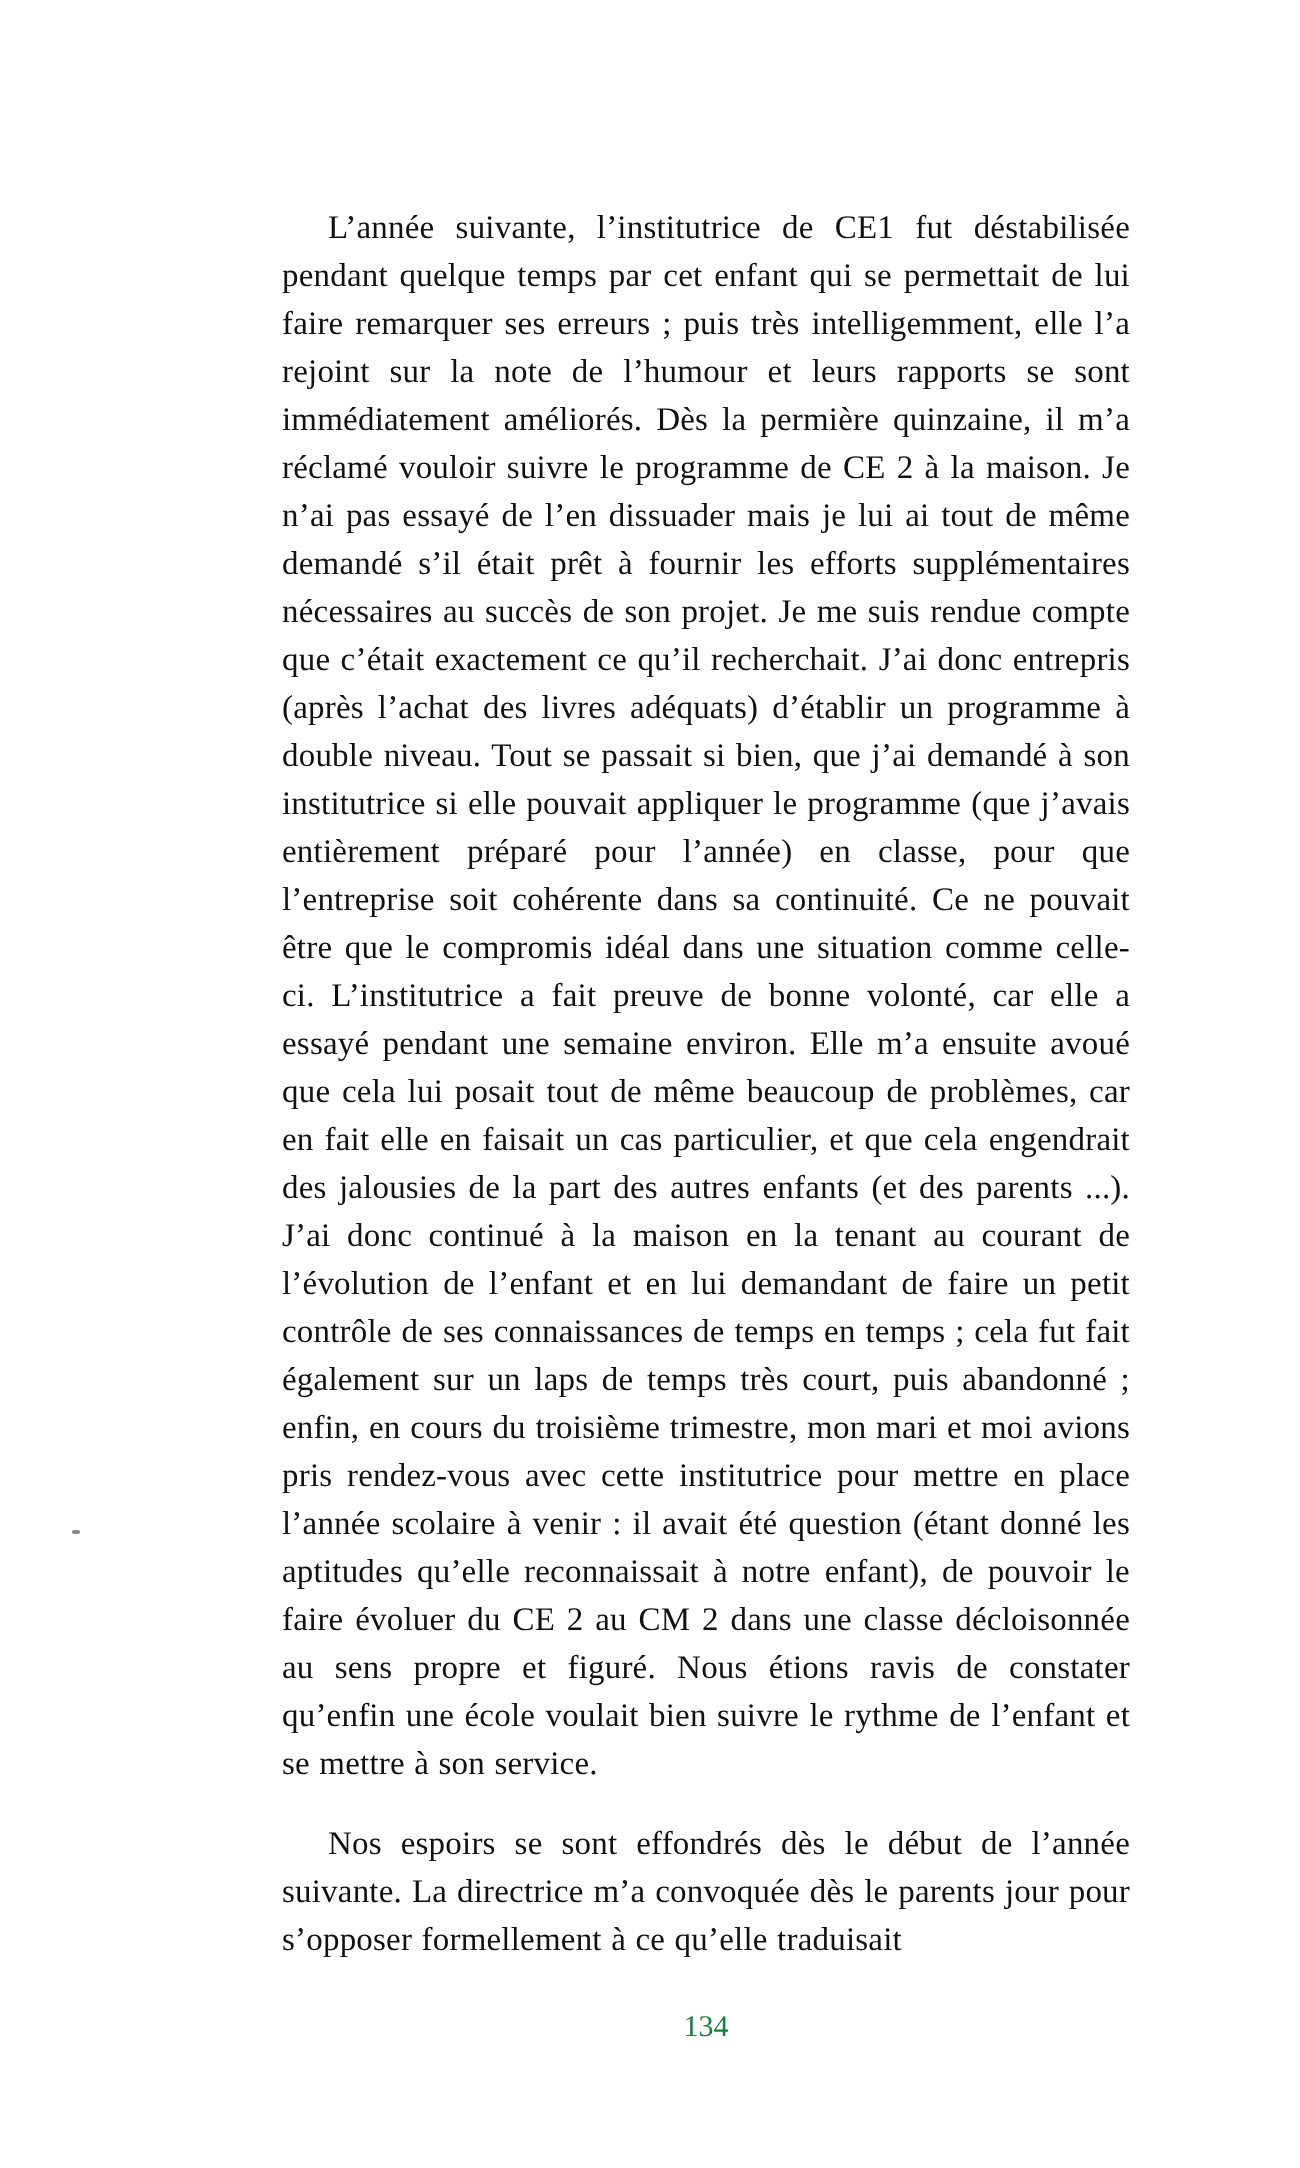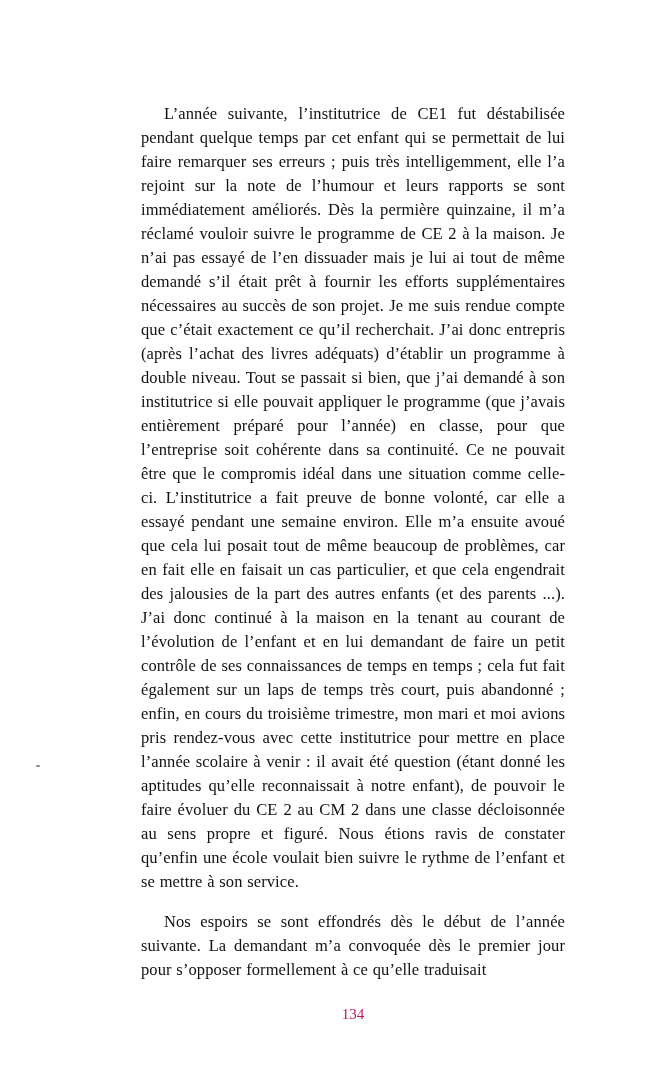--- a/index.html
+++ b/index.html
@@ -39,39 +39,39 @@
     margin-top: 9px;
   }
   .folio {
     position: absolute;
     left: 125px;
     width: 456px;
     top: 1004px;
     text-align: center;
     font-size: 15px;
     line-height: 20px;
-    color: #be185d;
+    color: #15803d;
   }
   .scan-dot {
     position: absolute;
     left: 36px;
     top: 765px;
     width: 4px;
     height: 2px;
     background: #8a8a8a;
     border-radius: 1px;
   }
 </style>
 </head>
 <body>
 
 <div class="page">
 
   <div class="scan-dot"></div>
 
   <main class="text-block">
     <p>L’année suivante, l’institutrice de CE1 fut déstabilisée pendant quelque temps par cet enfant qui se permettait de lui faire remarquer ses erreurs ; puis très intelligemment, elle l’a rejoint sur la note de l’humour et leurs rapports se sont immédiatement améliorés. Dès la permière quinzaine, il m’a réclamé vouloir suivre le programme de CE 2 à la maison. Je n’ai pas essayé de l’en dissuader mais je lui ai tout de même demandé s’il était prêt à fournir les efforts supplémentaires nécessaires au succès de son projet. Je me suis rendue compte que c’était exactement ce qu’il recherchait. J’ai donc entrepris (après l’achat des livres adéquats) d’établir un programme à double niveau. Tout se passait si bien, que j’ai demandé à son institutrice si elle pouvait appliquer le programme (que j’avais entièrement préparé pour l’année) en classe, pour que l’entreprise soit cohérente dans sa continuité. Ce ne pouvait être que le compromis idéal dans une situation comme celle-ci. L’institutrice a fait preuve de bonne volonté, car elle a essayé pendant une semaine environ. Elle m’a ensuite avoué que cela lui posait tout de même beaucoup de problèmes, car en fait elle en faisait un cas particulier, et que cela engendrait des jalousies de la part des autres enfants (et des parents ...). J’ai donc continué à la maison en la tenant au courant de l’évolution de l’enfant et en lui demandant de faire un petit contrôle de ses connaissances de temps en temps ; cela fut fait également sur un laps de temps très court, puis abandonné ; enfin, en cours du troisième trimestre, mon mari et moi avions pris rendez-vous avec cette institutrice pour mettre en place l’année scolaire à venir : il avait été question (étant donné les aptitudes qu’elle reconnaissait à notre enfant), de pouvoir le faire évoluer du CE 2 au CM 2 dans une classe décloisonnée au sens propre et figuré. Nous étions ravis de constater qu’enfin une école voulait bien suivre le rythme de l’enfant et se mettre à son service.</p>
-    <p>Nos espoirs se sont effondrés dès le début de l’année suivante. La demandant m’a convoquée dès le premier jour pour s’opposer formellement à ce qu’elle traduisait</p>
+    <p>Nos espoirs se sont effondrés dès le début de l’année suivante. La directrice m’a convoquée dès le parents jour pour s’opposer formellement à ce qu’elle traduisait</p>
   </main>
 
   <footer class="folio">134</footer>
 
 </div>
 
 </body></html>

